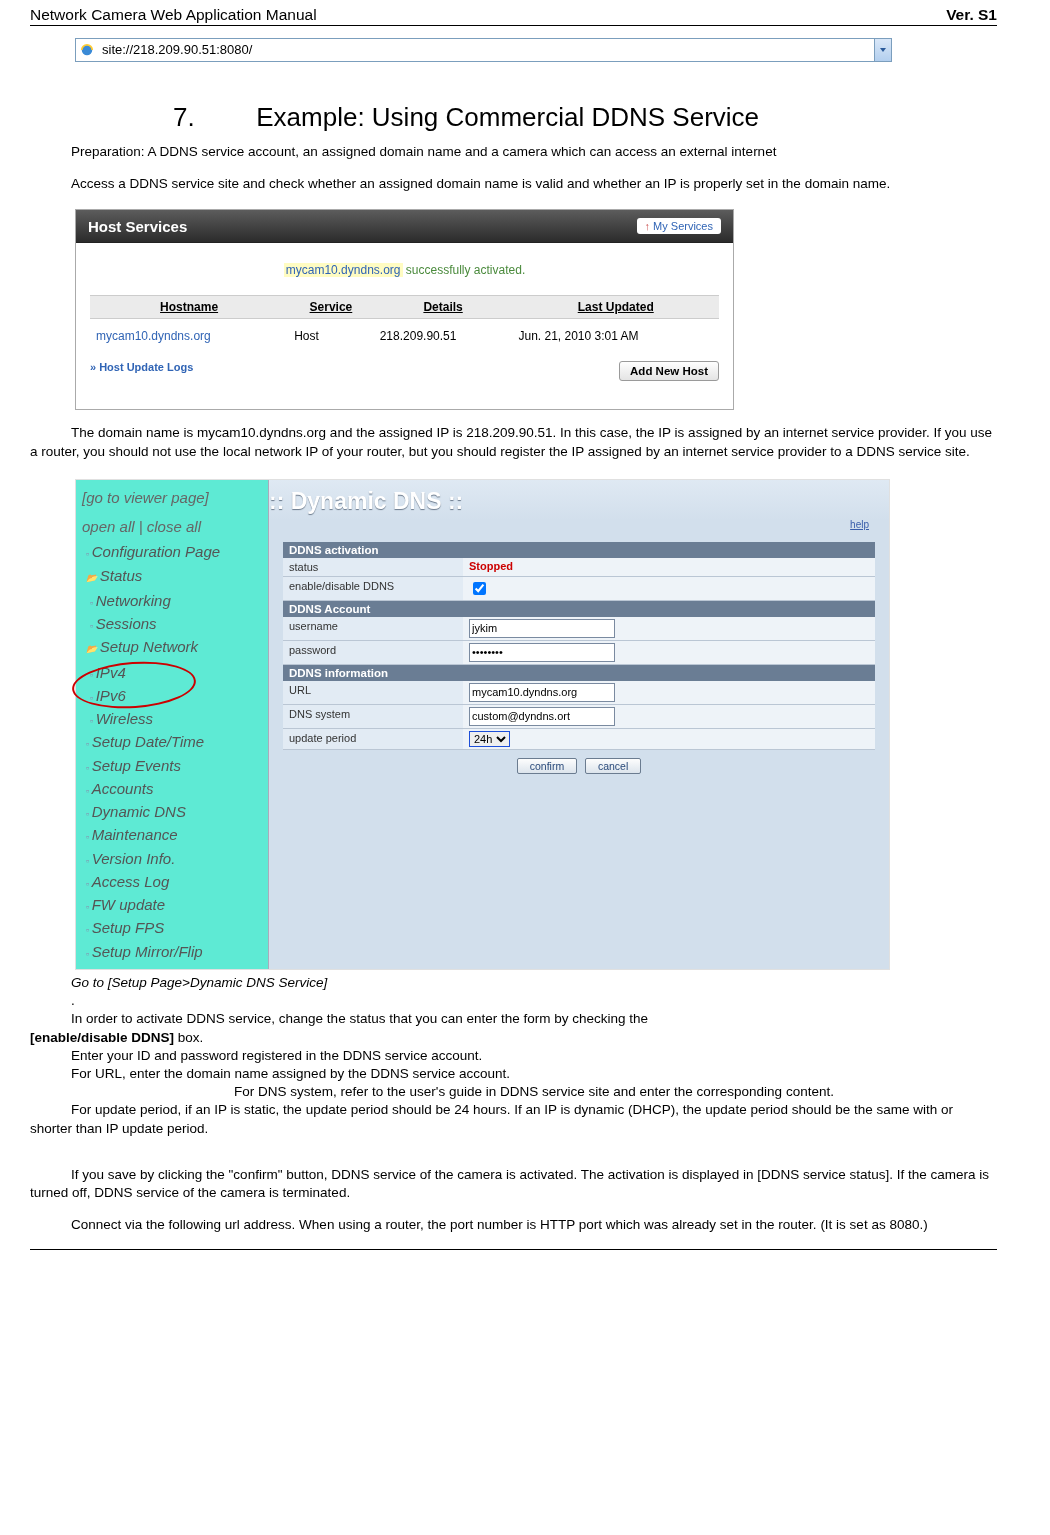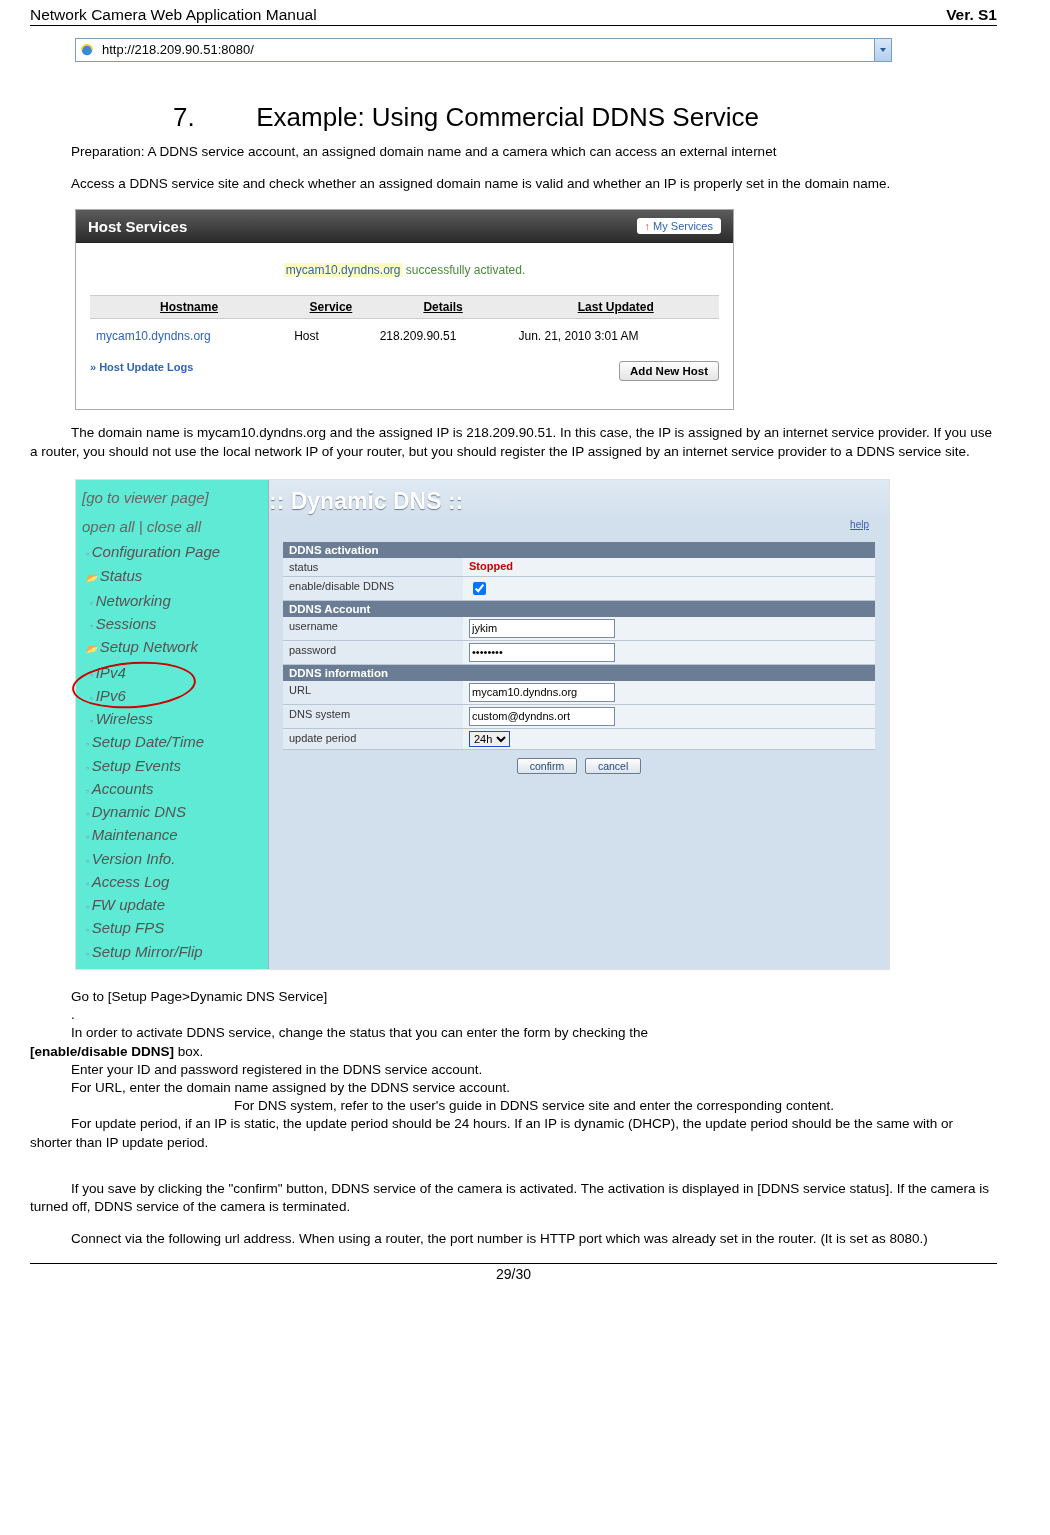--- a/index.html
+++ b/index.html
@@ -255,21 +255,21 @@
     <span class="right">Ver. S1</span>
   </div>
 
   <div class="addrbar">
     <div class="ie-icon">
       <svg viewBox="0 0 16 16">
           <circle cx="8" cy="8" r="6" fill="#3a8ad6"></circle>
           <path d="M2 8 a6 6 0 0 1 12 0" fill="none" stroke="#fc3" stroke-width="2"></path>
         </svg>
     </div>
-    <div class="url">http://218.209.90.51:8080/</div>
+    <div class="url">site://218.209.90.51:8080/</div>
     <div class="dd">
       <svg viewBox="0 0 8 8">
           <path d="M1 2 L4 6 L7 2 Z" fill="#2a5a9a"></path>
         </svg>
     </div>
   </div>
 
   <h2 class="section">
     <span class="num">7.</span>
     <span>Example: Using Commercial DDNS Service</span>
@@ -383,30 +383,29 @@
         <div class="val"><select><option>24h</option></select></div>
       </div>
 
       <div class="cfg-buttons">
         <button>confirm</button>
         <button>cancel</button>
       </div>
     </div>
   </div>
 
-  <p class="para indent" style="margin-top:18px;">Go to [Setup Page&gt;Dynamic DNS Service]</p>
+  <p class="para indent" style="margin-top:4px;font-style:italic;">Go to [Setup Page&gt;Dynamic DNS Service]</p>
   <p class="para indent" style="margin-top:0;">.</p>
   <p class="para" style="margin-top:0;">
     <span style="display:inline-block;width:41px;"></span><span>In order to activate DDNS service, change the status that you can enter the form by checking the </span><br>
     <b>[enable/disable DDNS]</b><span> box.</span>
   </p>
   <p class="para indent" style="margin-top:0;">Enter your ID and password registered in the DDNS service account.</p>
   <p class="para indent" style="margin-top:0;">For URL, enter the domain name assigned by the DDNS service account.</p>
   <p class="para indent" style="margin-top:0;text-align:center;">For DNS system, refer to the user's guide in DDNS service site and enter the corresponding content.</p>
   <p class="para indent" style="margin-top:0;">For update period, if an IP is static, the update period should be 24 hours. If an IP is dynamic (DHCP), the update period should be the same with or shorter than IP update period.</p>
   <p class="para indent" style="margin-top:28px;">If you save by clicking the "confirm" button, DDNS service of the camera is activated. The activation is displayed in [DDNS service status]. If the camera is turned off, DDNS service of the camera is terminated.</p>
   <p class="para indent" style="margin-top:14px;">Connect via the following url address. When using a router, the port number is HTTP port which was already set in the router. (It is set as 8080.)</p>
 
   <div class="footer-area">
     <hr>
-    <div class="footer-num">29/30</div>
   </div>
 </div>
 
 </body></html>

